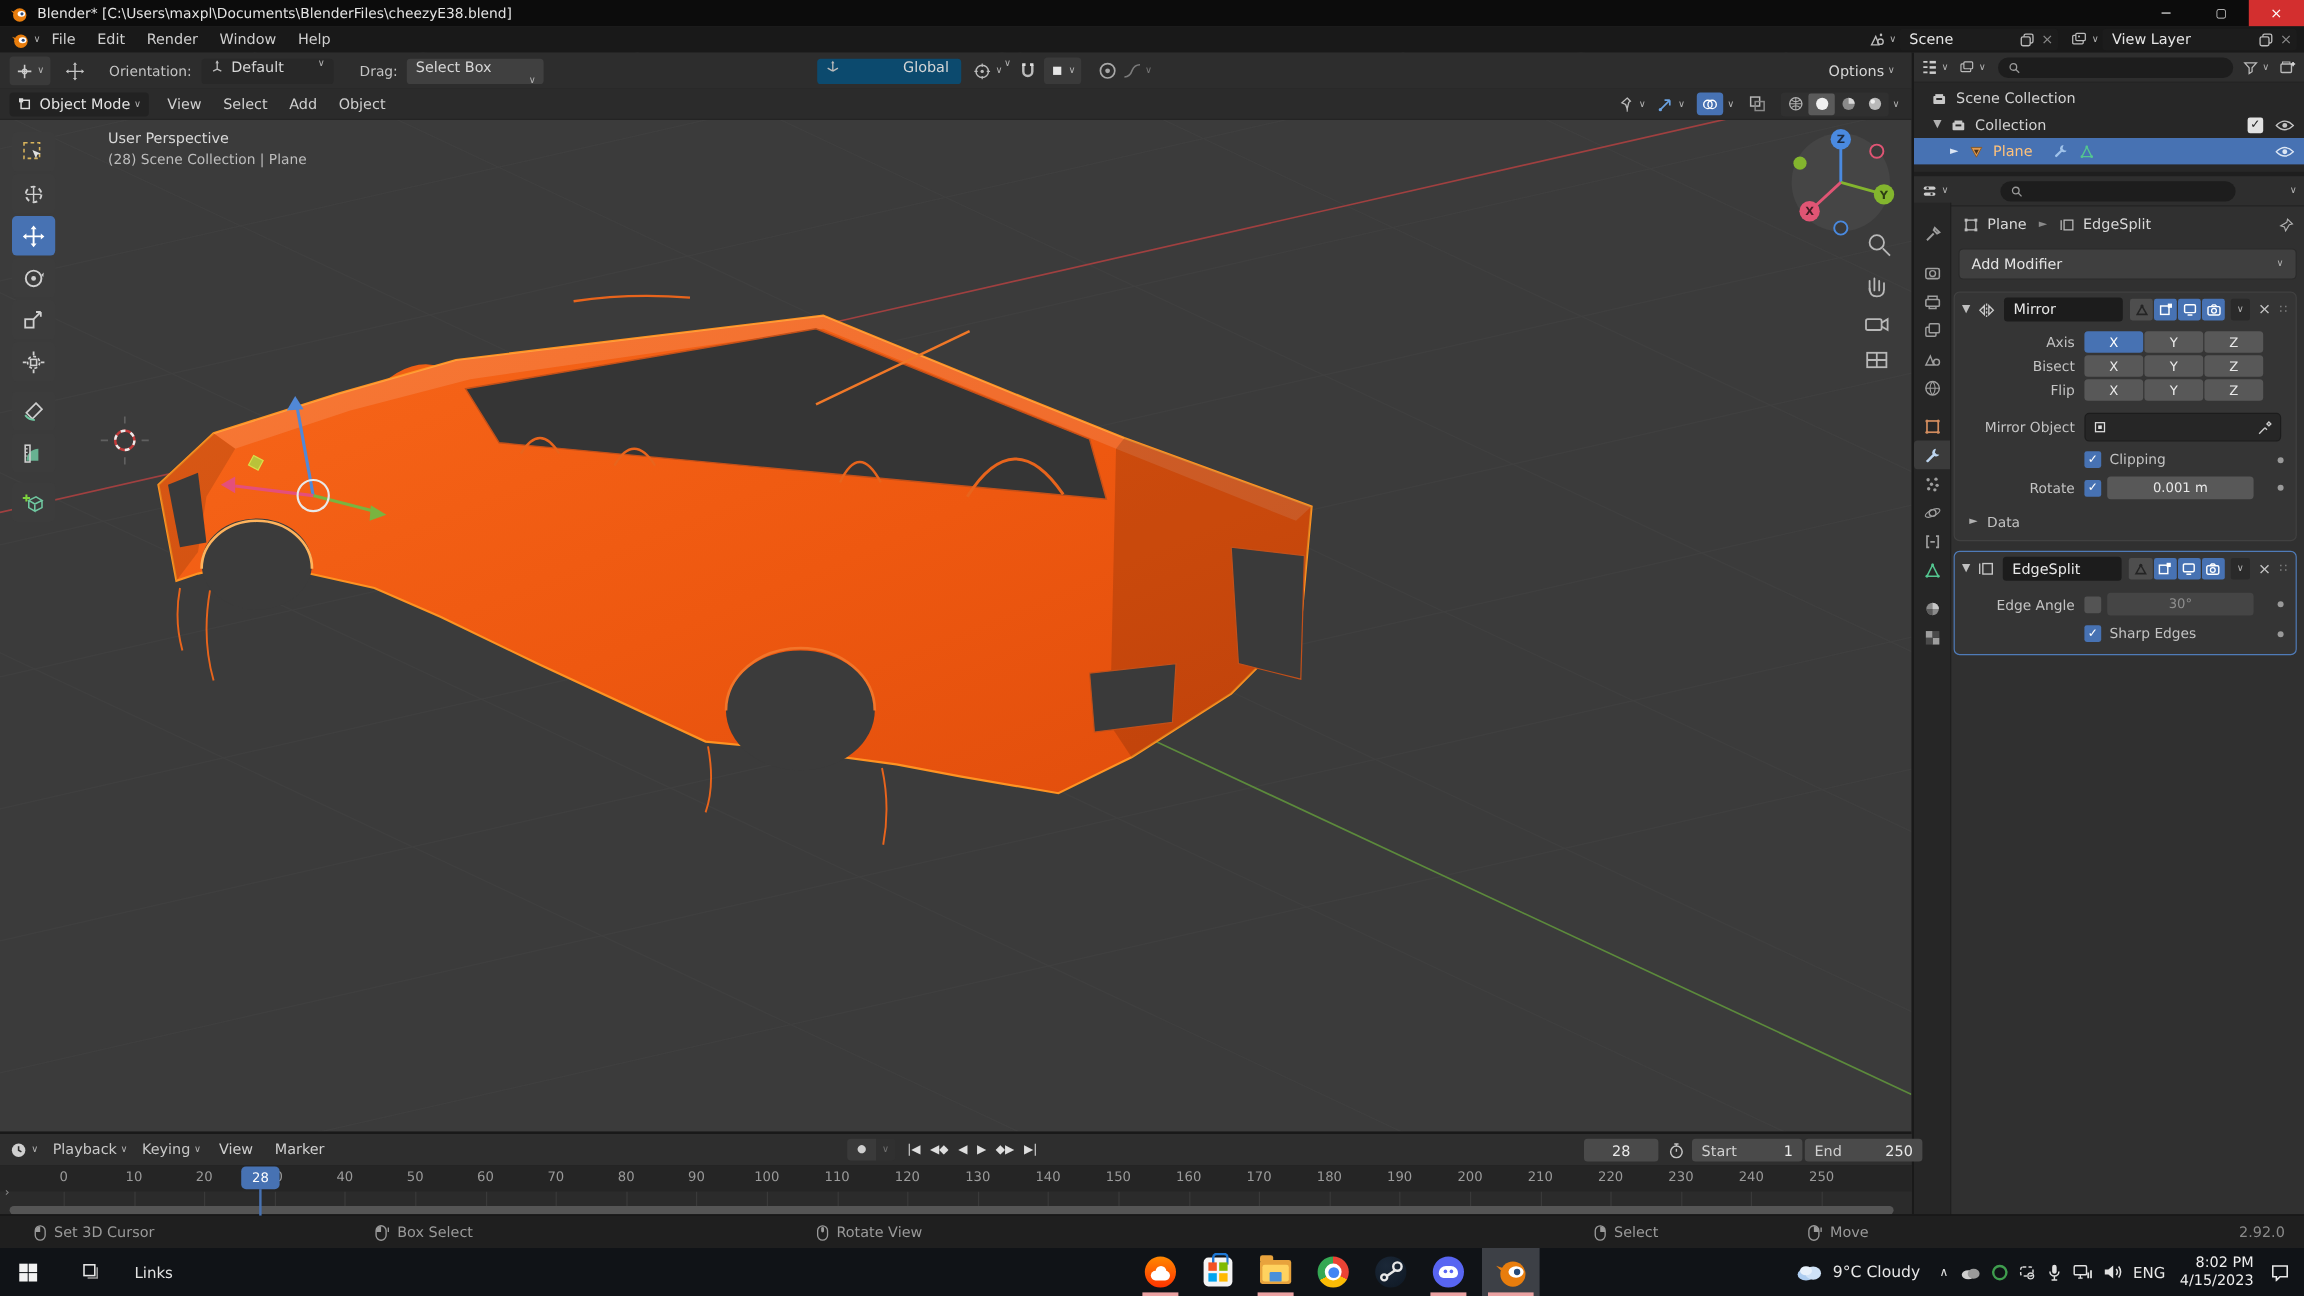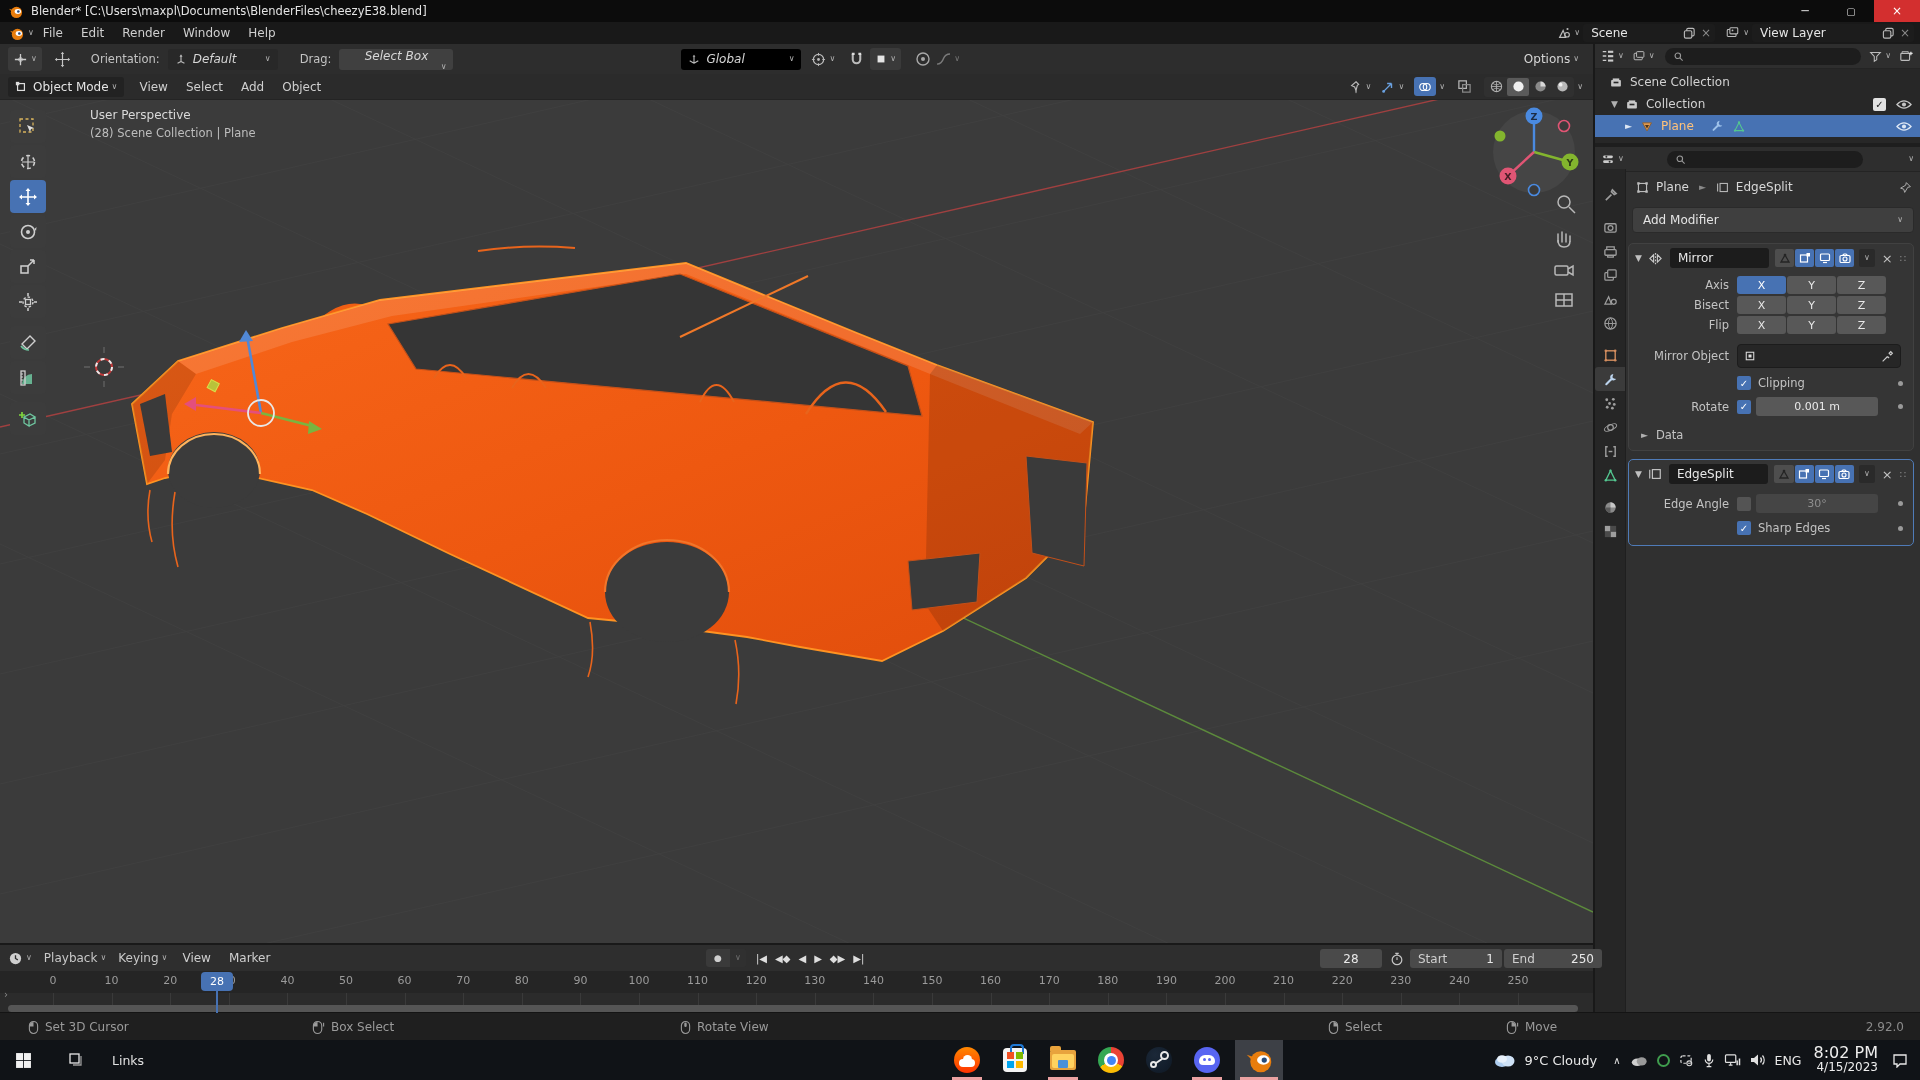--- a/index.html
+++ b/index.html
@@ -6,21 +6,21 @@
   #root{position:relative;width:1920px;height:1080px;overflow:hidden;
         font-family:"DejaVu Sans","Liberation Sans",sans-serif;font-size:12px;color:#c8c8c8;
         background:#303030;-webkit-font-smoothing:antialiased;}
   .abs{position:absolute;}
   .row{display:flex;align-items:center;}
   .chev{font-size:8px;color:#b0b0b0;margin-left:3px;line-height:1;}
   .ic{flex:none;display:block;}
   .btn{background:#585858;border-radius:3px;color:#e9e9e9;display:flex;align-items:center;justify-content:center;}
   .seg{width:49px;height:18px;margin-right:1px;font-size:11px;}
   .seg.on{background:#4772b3;color:#fff;}
-  .field{background:#2b2b2b;border-radius:3px;display:flex;align-items:center;padding:0 7px;height:22px;color:#d6d6d6;font-style:italic;}
+  .field{background:#2b2b2b;border-radius:3px;display:flex;align-items:flex-start;padding:0 7px;height:22px;color:#d6d6d6;}
   .darkfield{background:#1c1c1c;border-radius:3px;display:flex;align-items:center;padding:0 8px;height:20px;color:#e8e8e8;}
   .menu-item{padding:0 9px;color:#cfcfcf;}
   .tab{padding:3px 11px;margin-right:2px;border-radius:4px 4px 0 0;background:#232323;color:#9d9d9d;font-size:12px;}
   .tab.active{background:#3e3e3e;color:#ffffff;}
   .check{width:14px;height:14px;border-radius:2px;background:#4772b3;color:#fff;font-size:10px;
          display:flex;align-items:center;justify-content:center;flex:none;}
   .check.off{background:#545454;}
   .dot{width:5px;height:5px;border-radius:50%;background:#9a9a9a;}
   .toggle{width:22px;height:18px;border-radius:2px;margin-left:1px;display:flex;align-items:center;justify-content:center;color:#fff;}
   .toggle.blue{background:#4772b3;} .toggle.gray{background:#4e4e4e;color:#222;}
@@ -291,21 +291,21 @@
           <path d="M7 2l-1.8 2.4h3.6z" fill="#bbb"></path>
         </svg>
       <span style="margin-left:6px;">Default</span>
       <span class="chev" style="margin-left:auto;">∨</span>
     </div>
     <span class="lbl" style="margin-left:22px;">Drag:</span>
     <div class="field" style="margin-left:8px;width:100px;height:21px;background:#404040;flex-direction:column;">
       <span>Select Box</span>
       <span class="chev" style="margin-left:auto;">∨</span>
     </div>
-    <div class="field" style="margin-left:228px;width:106px;height:21px;background:#000000;">
+    <div class="field" style="margin-left:228px;width:106px;height:21px;background:#0c4a6e;gap:46px;">
       <svg class="ic" width="12" height="12" viewBox="0 0 14 14">
           <path d="M7 12V4 M7 12L2 9 M7 12l5-3" stroke="#bbb" stroke-width="1.3" fill="none"></path>
           <path d="M7 2l-1.6 2.4h3.2z" fill="#bbb"></path>
         </svg>
       <span style="margin-left:6px;">Global</span>
       <span class="chev" style="margin-left:auto;">∨</span>
     </div>
     <div class="row" style="margin-left:10px;">
       <svg class="ic" width="15" height="15" viewBox="0 0 16 16">
           <circle cx="8" cy="8" r="5.5" fill="none" stroke="#bbb" stroke-width="1.3"></circle>
@@ -1073,21 +1073,21 @@
           </svg>
         </span>
       <span class="trayic">
           <svg class="ic" width="16" height="14" viewBox="0 0 16 14">
             <path d="M1 5v4h3l4 3.5v-11L4 5z" fill="#e0e0e0"></path>
             <path d="M10.5 4.5a4 4 0 0 1 0 5 M12.5 2.5a7 7 0 0 1 0 9" stroke="#e0e0e0" stroke-width="1.3" fill="none"></path>
           </svg>
         </span>
       <span class="trayic" style="color:#e8e8e8;font-size:12.5px;">ENG</span>
       <div class="trayic" style="flex-direction:column;align-items:flex-end;line-height:15px;margin-left:12px;">
-        <span style="color:#eee;font-size:16px;">8:02 PM</span>
+        <span style="color:#eee;font-size:12px;">8:02 PM</span>
         <span style="color:#eee;font-size:12px;">4/15/2023</span>
       </div>
       <span class="trayic" style="margin-left:14px;margin-right:6px;">
           <svg class="ic" width="16" height="15" viewBox="0 0 16 15">
             <path d="M2 2h12v9H8l-3 3v-3H2z" fill="none" stroke="#e8e8e8" stroke-width="1.3"></path>
           </svg>
         </span>
     </div>
   </div>
 

